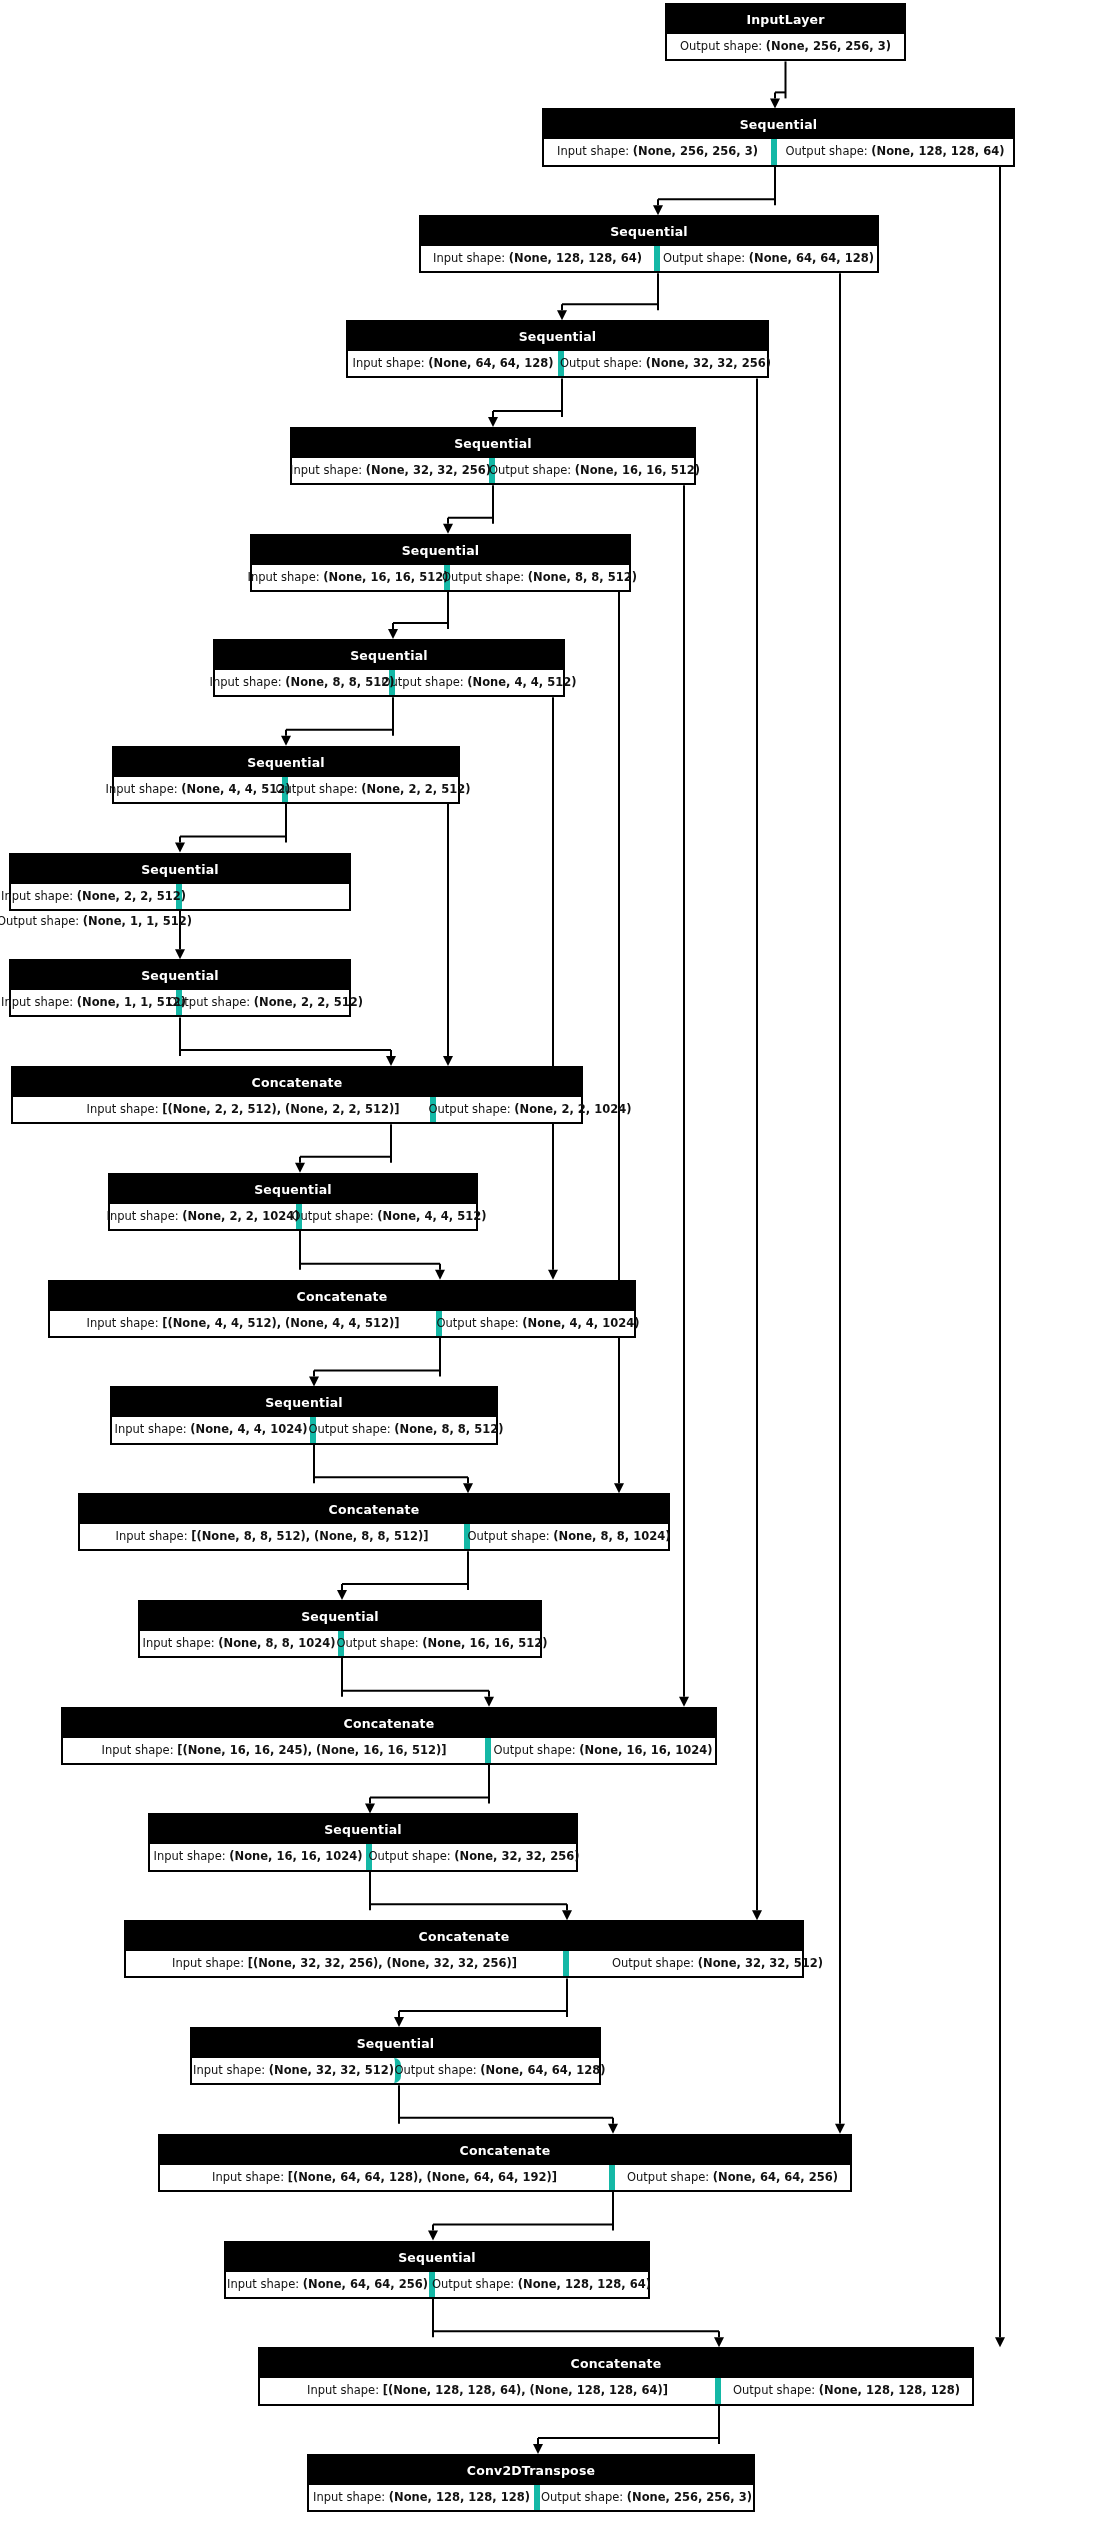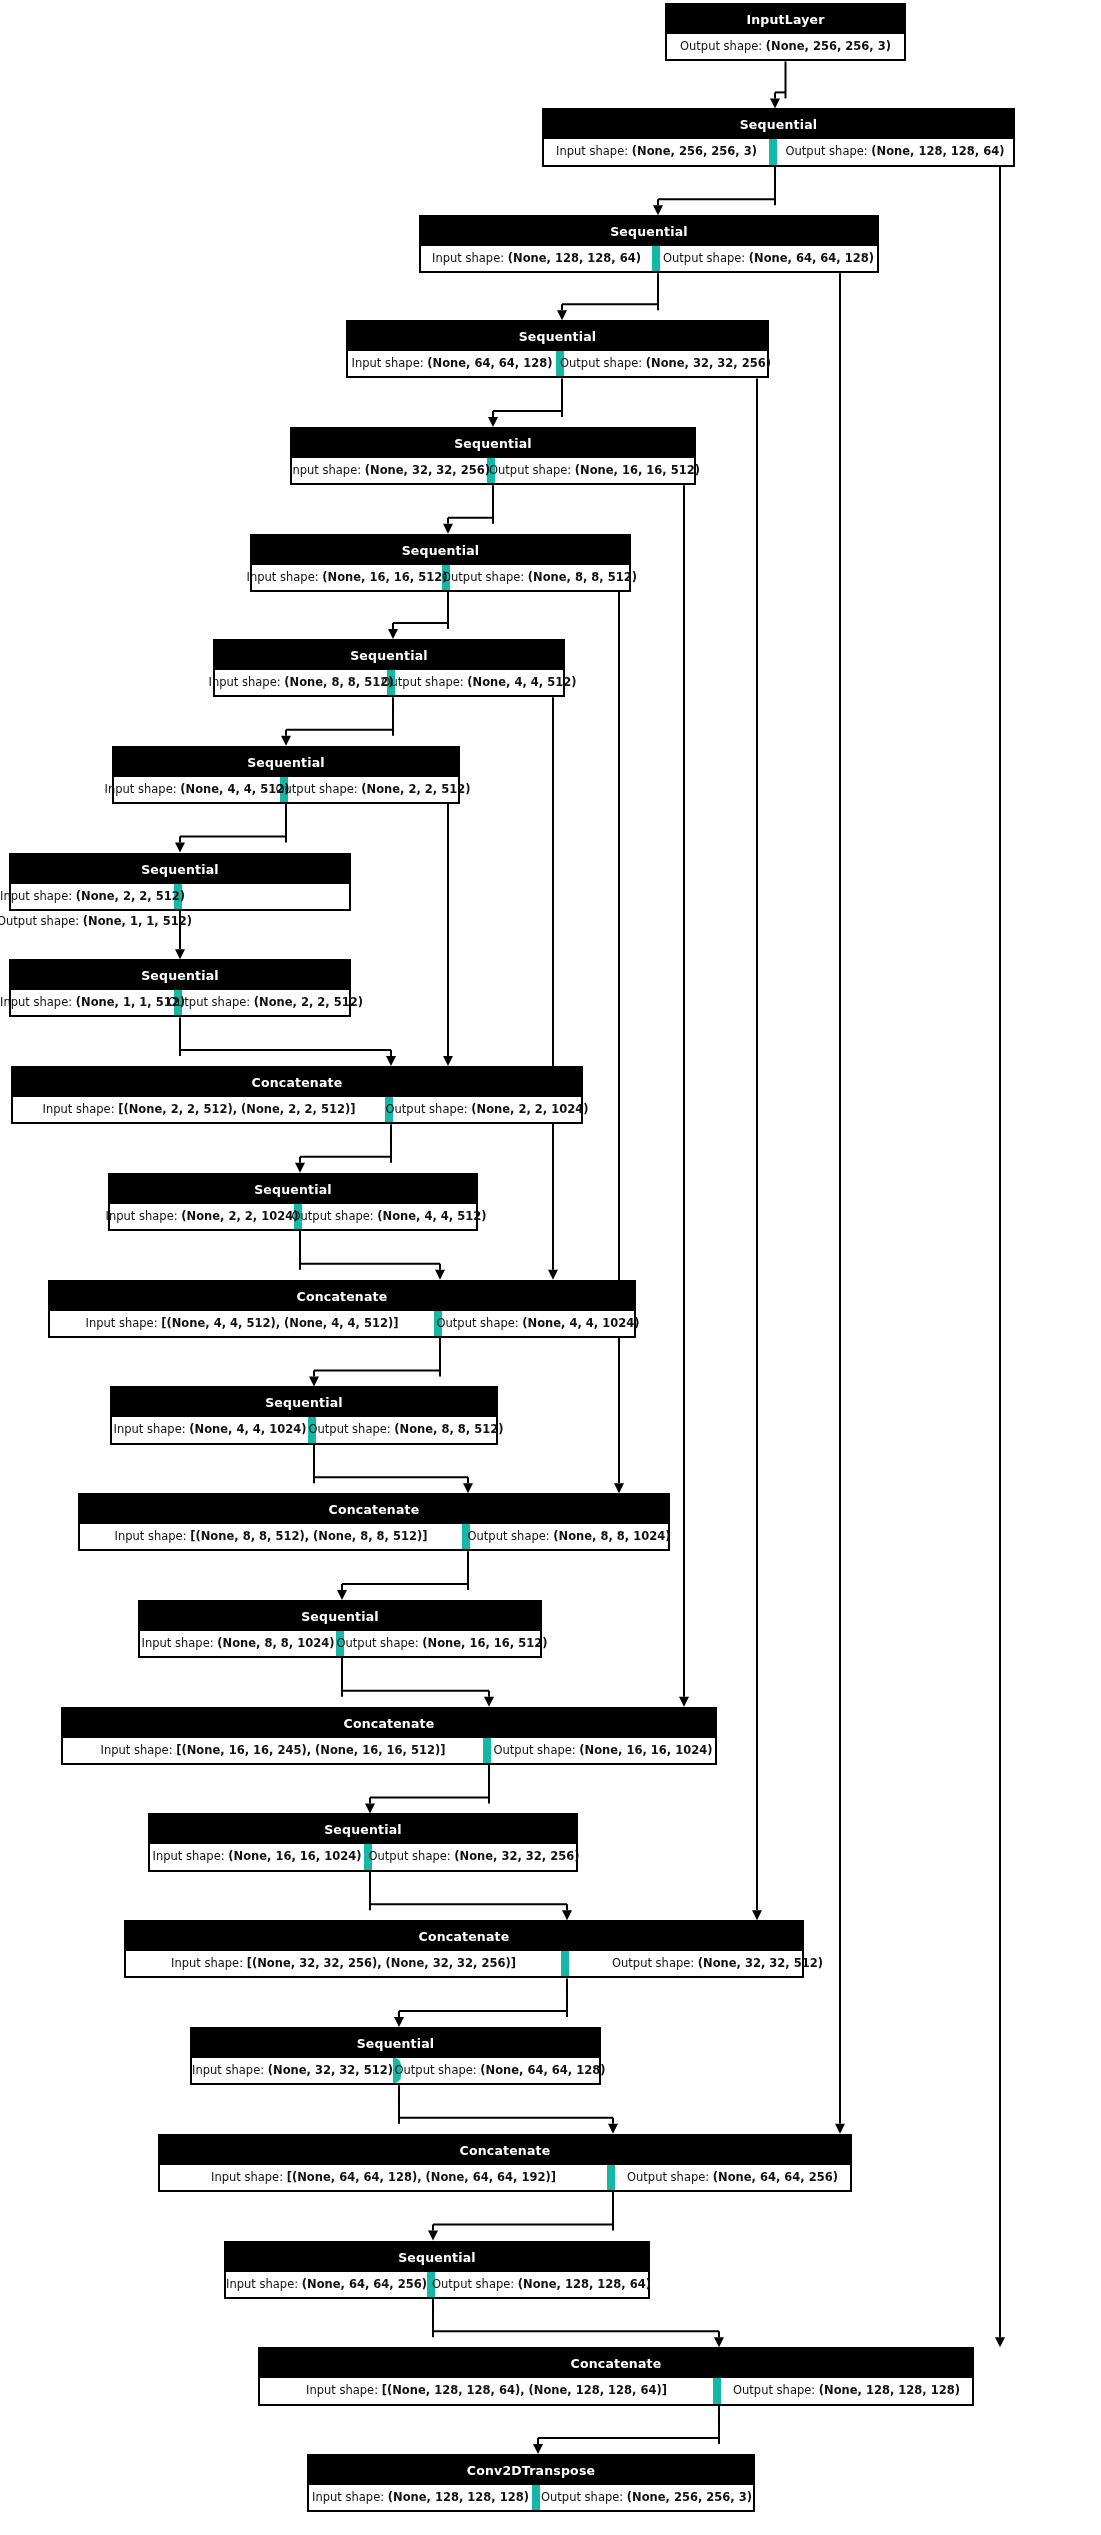--- a/index.html
+++ b/index.html
@@ -10,21 +10,21 @@
   .node .title{
     background:#000;color:#fff;font-weight:bold;font-size:12.5px;
     text-align:center;line-height:27px;height:27px;letter-spacing:.2px;white-space:nowrap;
   }
   .node .shapes{display:flex;height:27px;}
   .node .cell{
     flex:0 0 auto;display:flex;align-items:center;justify-content:center;
     font-size:11.5px;color:#111;white-space:nowrap;padding:0 6px;box-sizing:border-box;
     line-height:27px;
   }
-  .node .cell.io-in{border-right:8px solid #14b8a6;}
+  .node .cell.io-in{border-right:6px solid #14b8a6;}
   .node .cell b{font-weight:bold;}
   .node.single .shapes .cell{flex:1 1 100%;border-right:none;}
 </style>
 </head>
 <body>
 
 <div id="canvas">
   <svg id="edge-layer" width="1101" height="2535" style="position:absolute;left:0;top:0;pointer-events:none;">
       <line x1="785.5" y1="61.409444798978946" x2="785.5" y2="98.38864071474156" stroke="#000" stroke-width="2"></line>
       <line x1="785.5" y1="92.38864071474156" x2="775" y2="92.38864071474156" stroke="#000" stroke-width="2"></line>
@@ -234,21 +234,21 @@
           <div class="cell io-in" style="width: 171px; line-height: 25.174px;">
             <span>Input shape: <b>(None, 1, 1, 512)</b></span>
           </div>
           <div class="cell io-out" style="width: 167px; line-height: 25.174px;">
             <span>Output shape: <b>(None, 2, 2, 512)</b></span>
           </div>
         </div>
       </div>
       <div class="node" style="left: 11px; top: 1066.09px; width: 572px; height: 58.174px;">
         <div class="title" style="height: 29px; line-height: 29px;">Concatenate</div>
-        <div class="shapes" style="height: 25px;">
+        <div class="shapes" style="height: 25px; padding-left: 43px;">
           <div class="cell io-in" style="width: 380px; line-height: 25.174px;">
             <span>Input shape: <b>[(None, 2, 2, 512), (None, 2, 2, 512)]</b></span>
           </div>
           <div class="cell io-out" style="width: 188px; line-height: 25.174px;">
             <span>Output shape: <b>(None, 2, 2, 1024)</b></span>
           </div>
         </div>
       </div>
       <div class="node" style="left: 108px; top: 1172.86px; width: 370px; height: 58.174px;">
         <div class="title" style="height: 29px; line-height: 29px;">Sequential</div>

